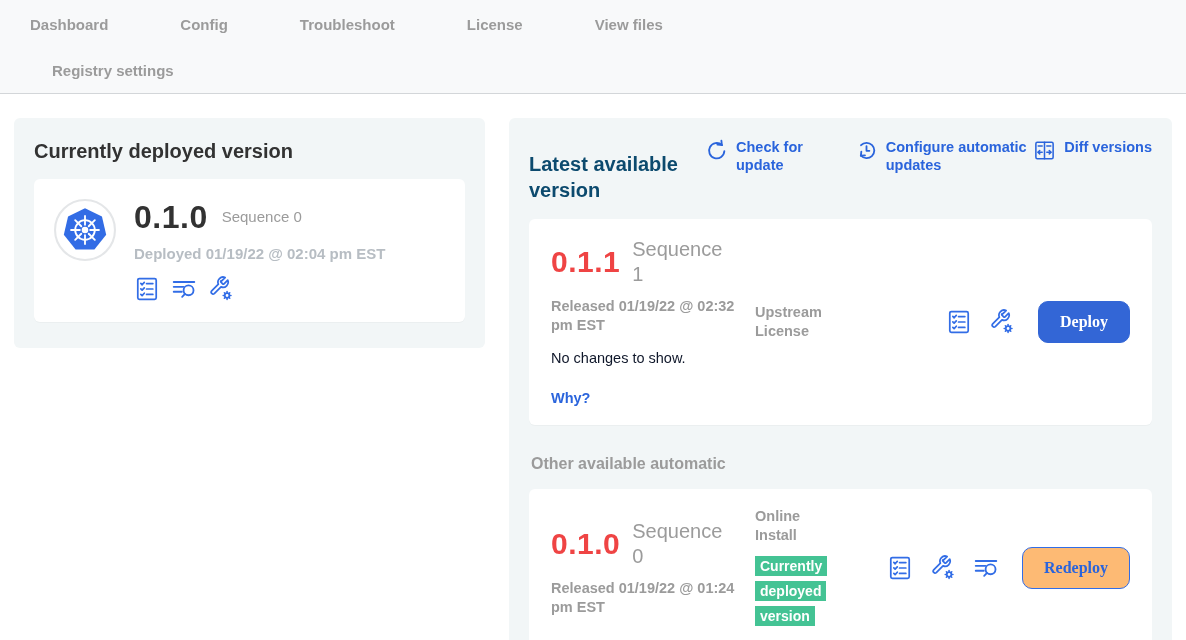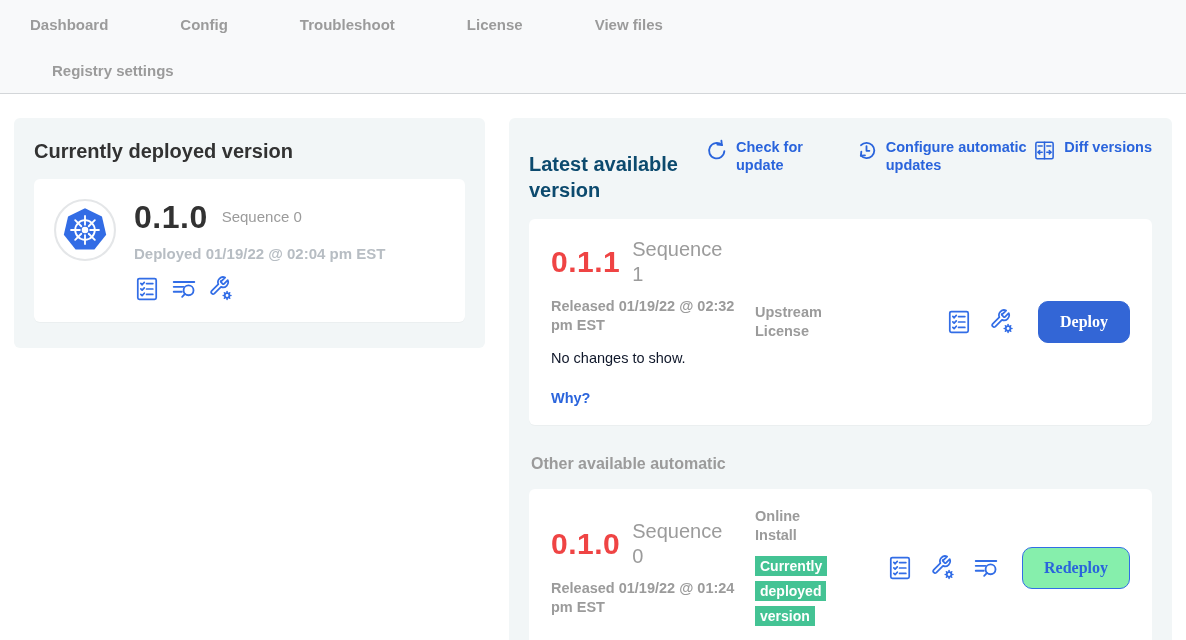--- a/index.html
+++ b/index.html
@@ -206,21 +206,21 @@
   .btn {
     font-family: Liberation Serif, serif;
     font-size: 16px;
     font-weight: 700;
     border-radius: 10px;
     padding: 11px 21px;
     cursor: pointer;
     margin-left: 6px;
   }
   .btn-primary { background: #3366d6; color: #ffffff; border: 1px solid #3366d6; }
-  .btn-outline { background: #86efac; color: #2a64dc; border: 1px solid #326de6; }
+  .btn-outline { background: #fdba74; color: #2a64dc; border: 1px solid #326de6; }
 
   .other-header {
     font-size: 16px;
     font-weight: 700;
     color: #9b9b9b;
     margin: 30px 0 2px 2px;
   }
 </style>
 </head>
 <body>

